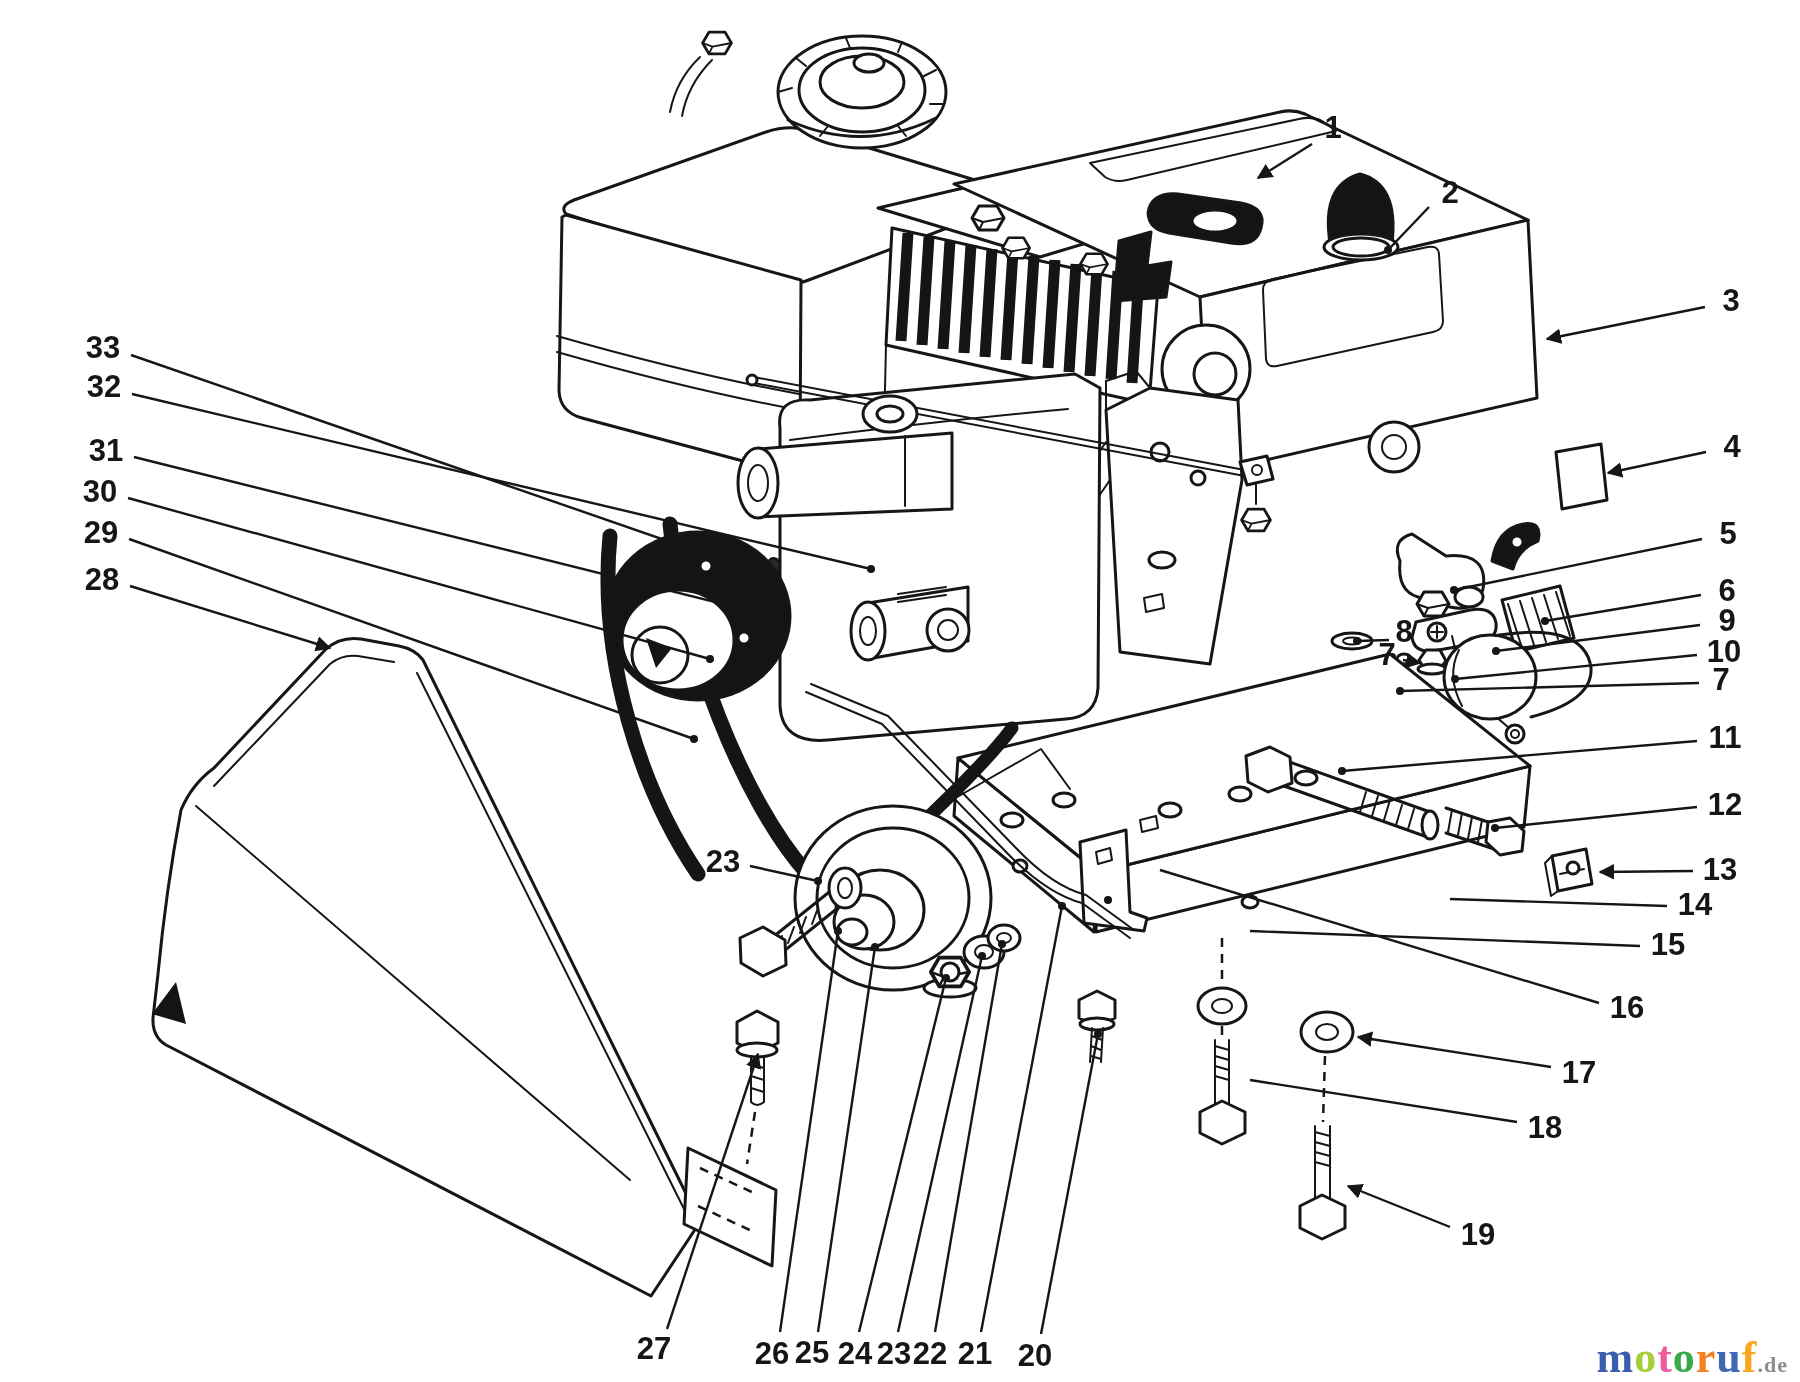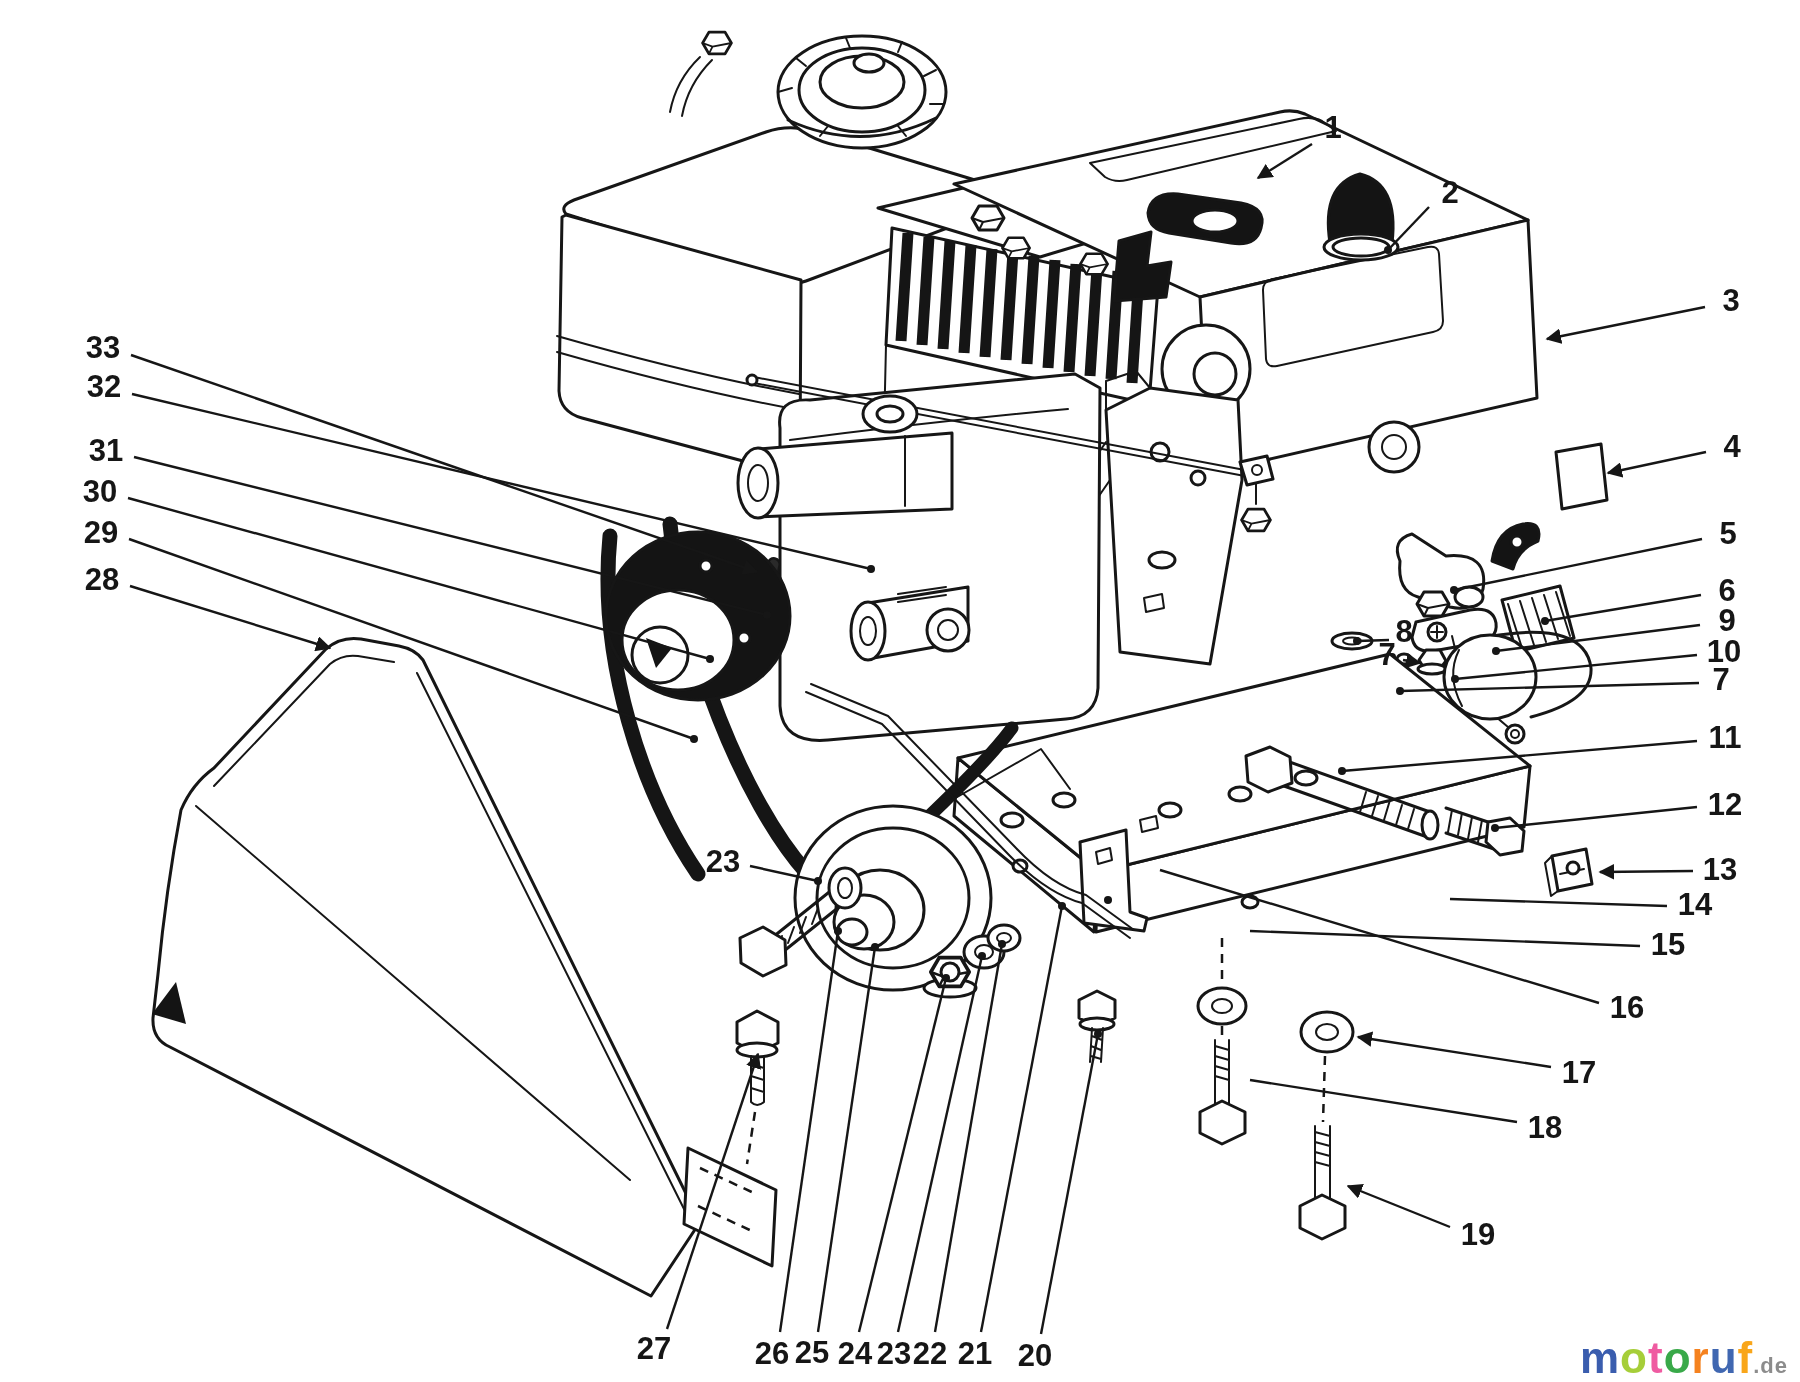--- a/index.html
+++ b/index.html
@@ -10,21 +10,21 @@
   .s  {stroke:#161616;stroke-width:3;fill:none;stroke-linecap:round;stroke-linejoin:round;}
   .s2 {stroke:#161616;stroke-width:2;fill:none;stroke-linecap:round;stroke-linejoin:round;}
   .f  {stroke:#161616;stroke-width:3;fill:#ffffff;stroke-linejoin:round;}
   .k  {fill:#141414;stroke:none;}
   .kf {stroke:#161616;stroke-width:3;fill:#141414;stroke-linejoin:round;}
   .fin{stroke:#151515;stroke-width:11;fill:none;stroke-linecap:butt;}
   .belt{stroke:#151515;fill:none;stroke-linecap:round;}
   .dash{stroke:#161616;stroke-width:2.5;fill:none;stroke-dasharray:9 7;}
   .ldr{stroke:#161616;stroke-width:2.4;fill:none;}
   .num{font:700 31px "Liberation Sans",sans-serif;fill:#161616;text-anchor:middle;}
-  .logo{position:absolute;right:12px;bottom:2px;font-family:Liberation Sans, sans-serif;
+  .logo{position:absolute;right:12px;bottom:2px;font-family:Liberation Serif, serif;
         font-weight:700;font-size:44px;line-height:1;letter-spacing:1px;user-select:none;}
   .logo .de{font-size:22px;font-weight:700;}
 </style>
 </head>
 <body>
 
 <div class="stage">
 <svg width="1800" height="1382" viewBox="0 0 1800 1382">
   <defs>
     <g id="hx">

